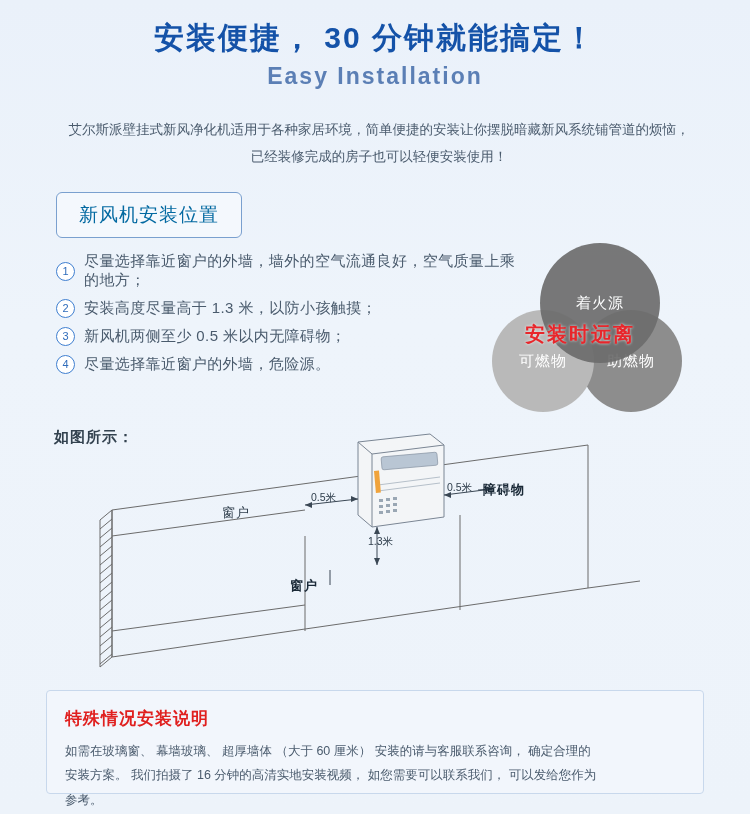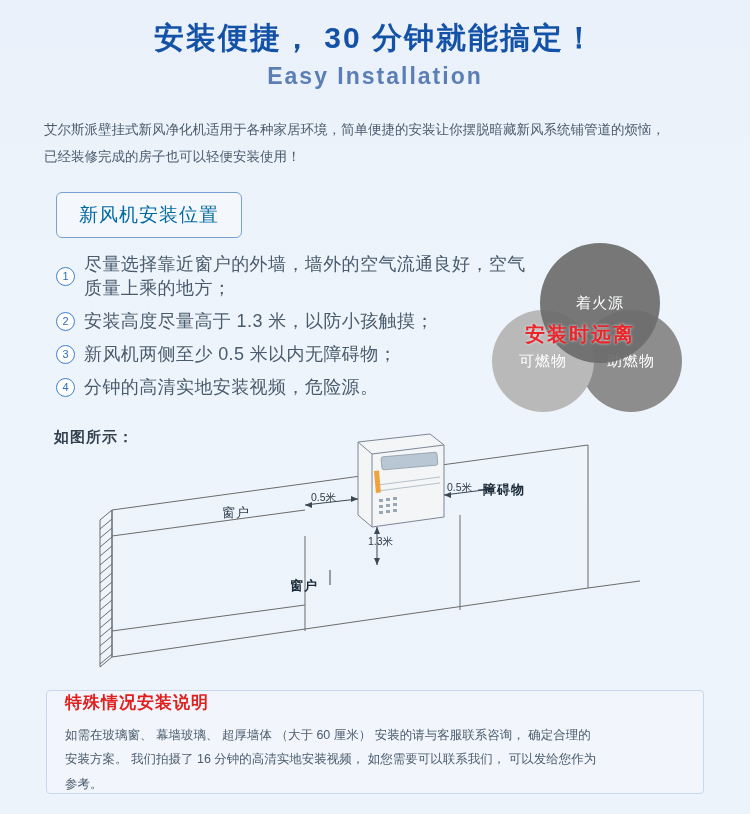--- a/index.html
+++ b/index.html
@@ -37,24 +37,25 @@
   .title-en {
     font-size: 23px;
     color: #5b7fb5;
     letter-spacing: 2px;
     margin-top: 6px;
     font-weight: bold;
   }
 
   
   .intro {
-    margin: 26px 48px 0 44px;
+    margin: 26px 48px 0 56px;
     font-size: 13.5px;
     line-height: 2;
     color: #4a5b6d;
+    text-align: center;
   }
 
   
   .section-box {
     margin: 22px 0 0 56px;
     display: inline-block;
     border: 1px solid #7aa0cf;
     border-radius: 6px;
     background: #f4f8fd;
     padding: 9px 22px;
@@ -80,21 +81,21 @@
     border: 1px solid #3f7fd0;
     color: #2f6cbb;
     font-size: 11px;
     line-height: 17px;
     text-align: center;
     flex: 0 0 auto;
     margin-right: 9px;
     background: #fff;
   }
   .list-text {
-    font-size: 18px;
+    font-size: 15px;
     color: #4a5b6d;
     letter-spacing: .4px;
   }
 
   
   .venn {
     position: absolute;
     left: 492px;
     top: 243px;
     width: 200px;
@@ -189,21 +190,21 @@
   
   .note {
     position: absolute;
     left: 46px;
     top: 690px;
     width: 658px;
     height: 104px;
     background: #f2f6fc;
     border: 1px solid #c8d8ec;
     border-radius: 4px;
-    padding: 0 18px 0 18px;
+    padding: 16px 18px 0 18px;
     box-sizing: border-box;
   }
   .note-title {
     color: #e0201f;
     font-size: 17px;
     font-weight: bold;
     letter-spacing: 1px;
   }
   .note-body {
     margin-top: 9px;
@@ -243,21 +244,21 @@
     <div class="list-item">
       <span class="num">2</span>
       <span class="list-text">安装高度尽量高于 1.3 米，以防小孩触摸；</span>
     </div>
     <div class="list-item">
       <span class="num">3</span>
       <span class="list-text">新风机两侧至少 0.5 米以内无障碍物；</span>
     </div>
     <div class="list-item">
       <span class="num">4</span>
-      <span class="list-text">分钟的高清实地安装视频，危险源。</span>
+      <span class="list-text">尽量选择靠近窗户的外墙，危险源。</span>
     </div>
   </div>
 
   
   <div class="venn">
     <div class="circle c-flammable">
       <span>可燃物</span>
     </div>
     <div class="circle c-fire">
       <span>着火源</span>

